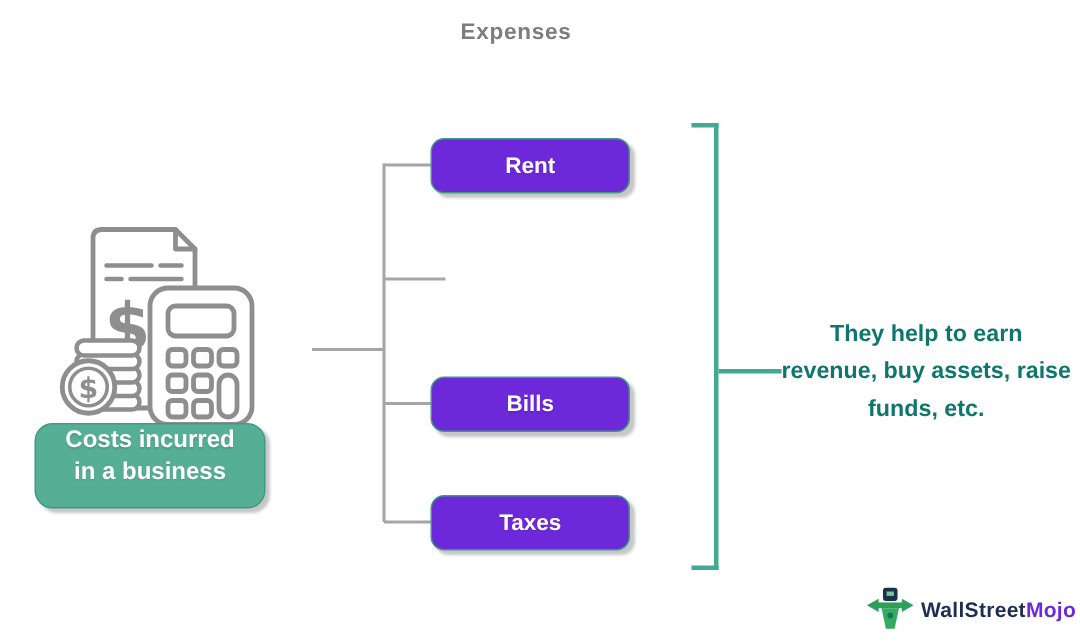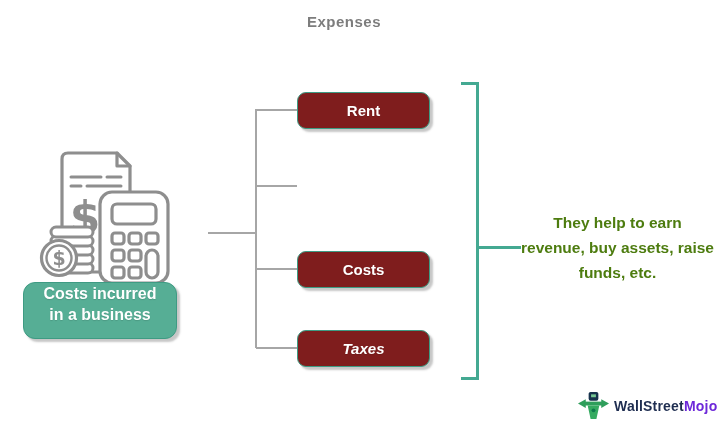--- a/index.html
+++ b/index.html
@@ -17,30 +17,30 @@
     background:#56ae95;border:1px solid #3e9b83;border-radius:12px;
     box-shadow:3px 3px 2px rgba(130,130,130,.45);
     display:flex;align-items:flex-start;justify-content:center;
   }
   .source-box span{
     display:block;width:125px;text-align:center;color:#fff;font-weight:bold;
     font-size:16px;line-height:21px;text-shadow:0 1px 1px rgba(0,0,0,.12);
   }
   .conn{position:absolute;background:#a6a6a6;}
   .expense-box{
-    position:absolute;left:297px;width:131px;height:35px;
-    background:#7f1d1d;border:1px solid #3e9b83;border-radius:9px;
+    position:absolute;left:287px;width:131px;height:35px;
+    background:#6d28d9;border:1px solid #3e9b83;border-radius:9px;
     box-shadow:3px 3px 2px rgba(130,130,130,.45);
     display:flex;align-items:center;justify-content:center;
     color:#fff;font-weight:bold;font-size:15px;text-shadow:0 1px 1px rgba(0,0,0,.12);
   }
   .bracket{position:absolute;background:#44a992;}
   .note{
     position:absolute;top:210px;left:520px;width:195px;text-align:center;
-    font-size:15.5px;font-weight:bold;color:#4d7c0f;line-height:25px;
+    font-size:15.5px;font-weight:bold;color:#0f766e;line-height:25px;
   }
   .logo{
     position:absolute;left:577px;top:389px;display:flex;align-items:center;gap:4px;
   }
   .logo .logo-text{font-size:14px;font-weight:bold;letter-spacing:.2px;}
   .logo .part1{color:#1e2d50;}
   .logo .part2{color:#6d28d9;}
 </style>
 </head>
 <body>
@@ -92,22 +92,22 @@
   </div>
 
   <div class="conn" style="left:208px;top:232px;width:48px;height:2px;"></div>
   <div class="conn" style="left:255px;top:109px;width:2px;height:239px;"></div>
   <div class="conn" style="left:256px;top:109px;width:41px;height:2px;"></div>
   <div class="conn" style="left:256px;top:185px;width:41px;height:2px;"></div>
   <div class="conn" style="left:256px;top:268px;width:41px;height:2px;"></div>
   <div class="conn" style="left:256px;top:347px;width:41px;height:2px;"></div>
 
   <div class="expense-box" style="top:92px;">Rent</div>
-  <div class="expense-box" style="top:251px;">Costs</div>
-  <div class="expense-box" style="top:330px;font-style:italic;">Taxes</div>
+  <div class="expense-box" style="top:251px;">Bills</div>
+  <div class="expense-box" style="top:330px;">Taxes</div>
 
   <div class="bracket" style="left:476px;top:82px;width:3px;height:298px;"></div>
   <div class="bracket" style="left:461px;top:82px;width:18px;height:3px;"></div>
   <div class="bracket" style="left:461px;top:377px;width:18px;height:3px;"></div>
   <div class="bracket" style="left:479px;top:246px;width:42px;height:3px;"></div>
 
   <div class="note">They help to earn revenue, buy assets, raise funds, etc.</div>
 
   <div class="logo">
     <svg width="33" height="33" viewBox="0 0 34 34">

